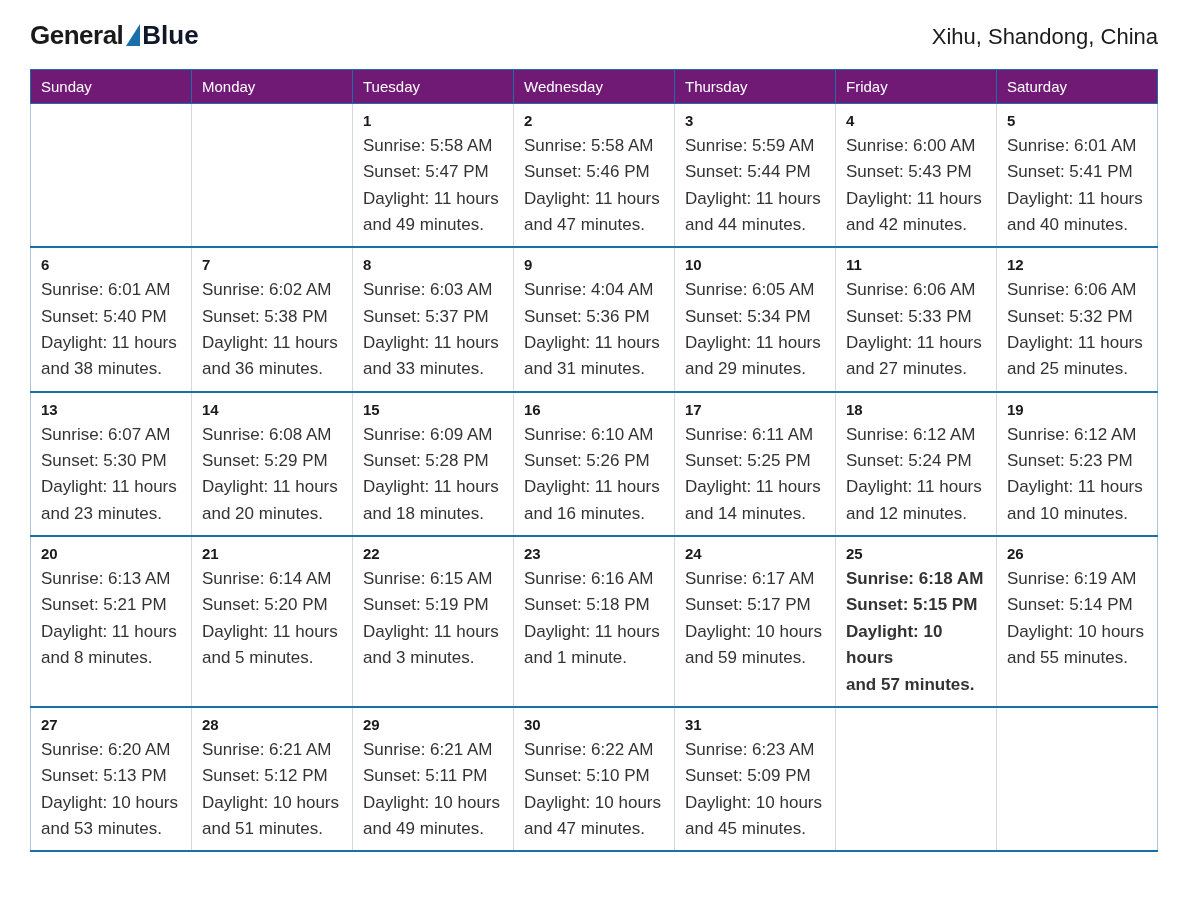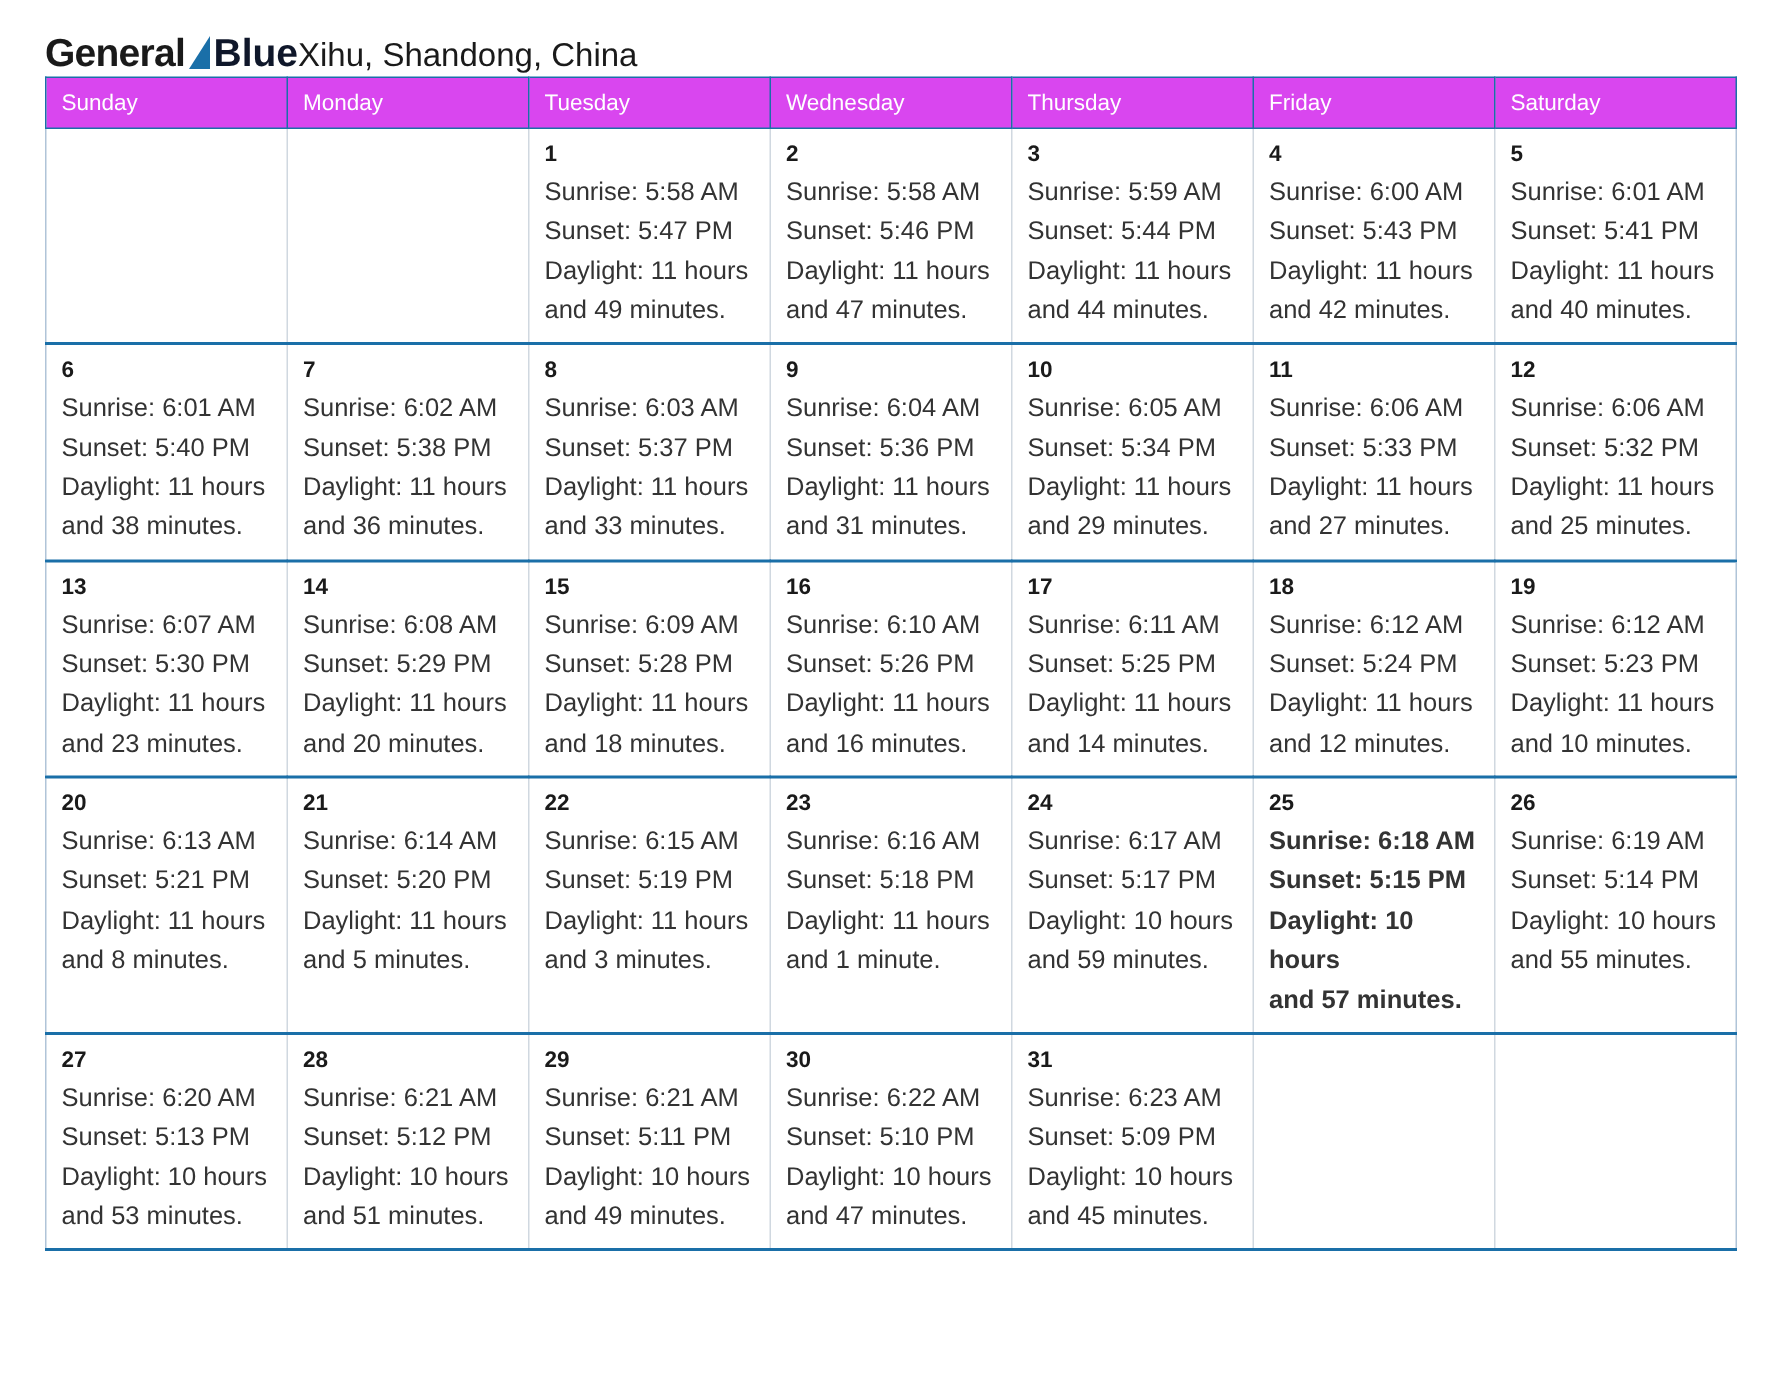--- a/index.html
+++ b/index.html
@@ -5,21 +5,23 @@
     * { margin: 0; padding: 0; box-sizing: border-box; }
     body {
       font-family: Arial, sans-serif;
       background: #fff;
       width: 1188px;
       min-height: 918px;
       padding: 20px 30px;
     }
     .header {
       display: flex;
+      justify-content: space-between;
       align-items: flex-start;
+      margin-bottom: 18px;
     }
     .logo {
       display: flex;
       flex-direction: column;
       align-items: flex-start;
     }
     .logo-top {
       display: flex;
       align-items: center;
     }
@@ -57,21 +59,21 @@
       color: #1a1a1a;
       font-weight: normal;
       margin-top: 4px;
     }
     .calendar-table {
       width: 100%;
       border-collapse: collapse;
       border: 1px solid #b0c4d8;
     }
     .calendar-table thead tr th {
-      background-color: #d946ef;
+      background-color: #701a75;
       color: #fff;
       font-size: 15px;
       font-weight: normal;
       padding: 8px 10px;
       text-align: left;
       border: 1px solid #1a6fa8;
     }
     .calendar-table tbody tr {
       border-bottom: 2px solid #1a6fa8;
     }
@@ -189,21 +191,21 @@
         </td>
         <td>
           <span class="day-number">8</span>
           <div class="day-info" style="white-space: pre-line;">Sunrise: 6:03 AM
 Sunset: 5:37 PM
 Daylight: 11 hours
 and 33 minutes.</div>
         </td>
         <td>
           <span class="day-number">9</span>
-          <div class="day-info" style="white-space: pre-line;">Sunrise: 6:04 AM
+          <div class="day-info" style="white-space: pre-line;">Sunrise: 4:04 AM
 Sunset: 5:36 PM
 Daylight: 11 hours
 and 31 minutes.</div>
         </td>
         <td>
           <span class="day-number">10</span>
           <div class="day-info" style="white-space: pre-line;">Sunrise: 6:05 AM
 Sunset: 5:34 PM
 Daylight: 11 hours
 and 29 minutes.</div>

